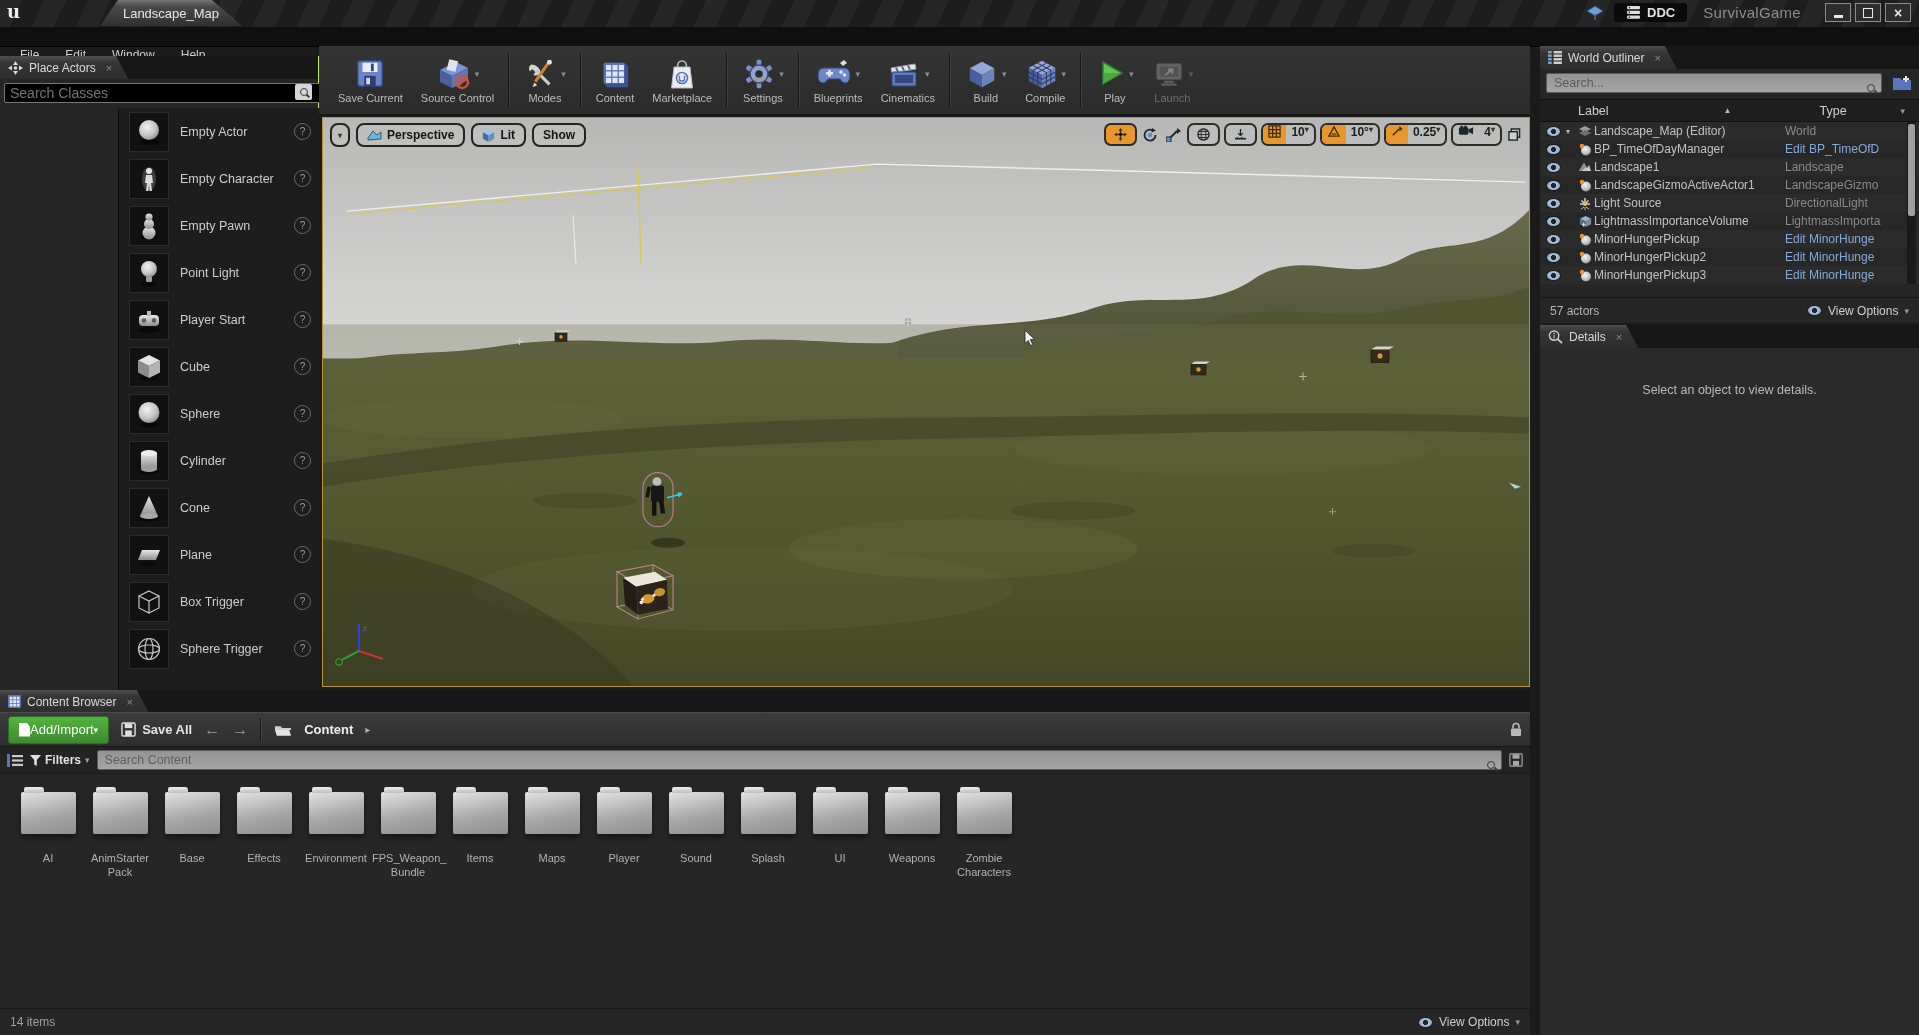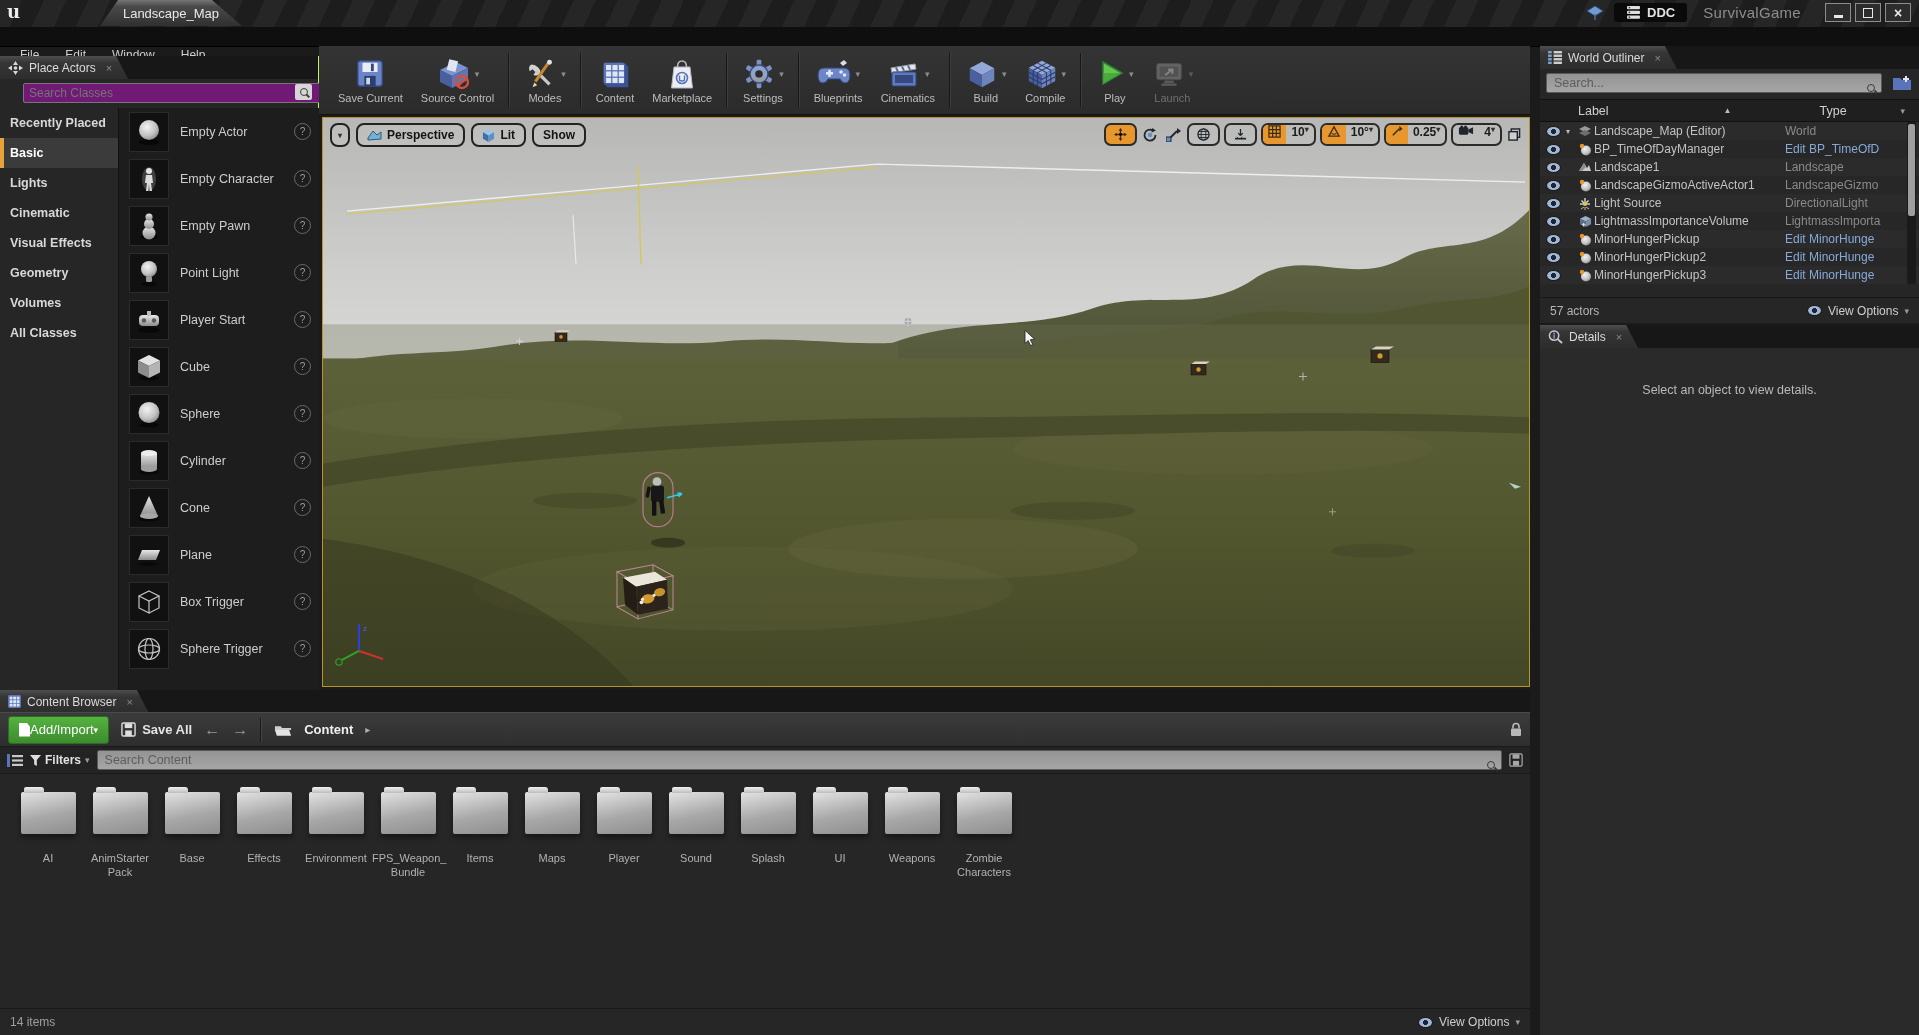--- a/index.html
+++ b/index.html
@@ -35,22 +35,22 @@
   
   .tabstrip{background:#171717;height:23px;}
   .ptab{display:inline-flex;align-items:center;gap:6px;height:23px;padding:0 16px 0 8px;
     background:linear-gradient(#4e4e4e,#353535 30%,#2d2d2d);
     clip-path:polygon(0 0,calc(100% - 12px) 0,100% 100%,0 100%);
     font-size:12px;color:#dadada;}
   .tab-close{color:#8a8a8a;font-size:11px;margin-left:4px;}
 
   
   #place-actors{left:0;top:56px;width:318px;height:644px;background:#262626;border-right:1px solid #bef264;}
-  .search-dark{left:4px;top:27px;width:296px;height:18px;background:#701a75;border:1px solid #767676;
-    border-radius:2px;color:#8f8f8f;font-size:12px;padding:0 22px 0 5px;outline:none;margin-left:19px;}
+  .search-dark{left:4px;top:27px;width:296px;height:18px;background:#000000;border:1px solid #767676;
+    border-radius:2px;color:#8f8f8f;font-size:14px;padding:0 22px 0 5px;outline:none;}
   .mag-badge{position:absolute;right:6px;top:28px;width:17px;height:16px;background:#d6d6d6;
     border-radius:2px;display:flex;align-items:center;justify-content:center;}
   .mag{width:6px;height:6px;border:1.6px solid #262626;border-radius:50%;position:relative;display:inline-block;}
   .mag::after{content:"";position:absolute;width:4px;height:1.7px;background:#262626;
     transform:rotate(45deg);right:-3.6px;bottom:-1.4px;}
   .mag.light{border-color:#3c3c3c;}.mag.light::after{background:#3c3c3c;}
   #pa-cats{left:0;top:52px;width:118px;height:592px;}
   .cat{height:30px;display:flex;align-items:center;padding-left:10px;font-weight:bold;
     font-size:12.5px;color:#d8d8d8;}
   .cat.sel{background:#3b3b3b;border-left:4px solid #e8a33d;padding-left:6px;color:#fff;}
@@ -232,30 +232,20 @@
         </svg>
         <span>Place Actors</span>
         <span class="tab-close">×</span>
       </div>
     </div>
     <input class="abs search-dark" readonly="" placeholder="Search Classes" style="">
     <span class="mag-badge">
         <span class="mag light"></span>
       </span>
 
-    <div id="pa-cats" class="abs">
-      <div class="cat">Recently Placed</div>
-      <div class="cat sel">Basic</div>
-      <div class="cat">Lights</div>
-      <div class="cat">Cinematic</div>
-      <div class="cat">Visual Effects</div>
-      <div class="cat">Geometry</div>
-      <div class="cat">Volumes</div>
-      <div class="cat">All Classes</div>
-    </div>
 
     <div id="pa-items" class="abs">
       <div class="pitem">
         <span class="thumb">
           <svg width="30" height="30">
               <ellipse cx="15" cy="25" rx="10" ry="3" fill="#000" opacity=".5"></ellipse>
               <circle cx="15" cy="13" r="10" fill="url(#gsph)"></circle>
             </svg>
           </span>
         <span class="lbl">Empty Actor</span>

